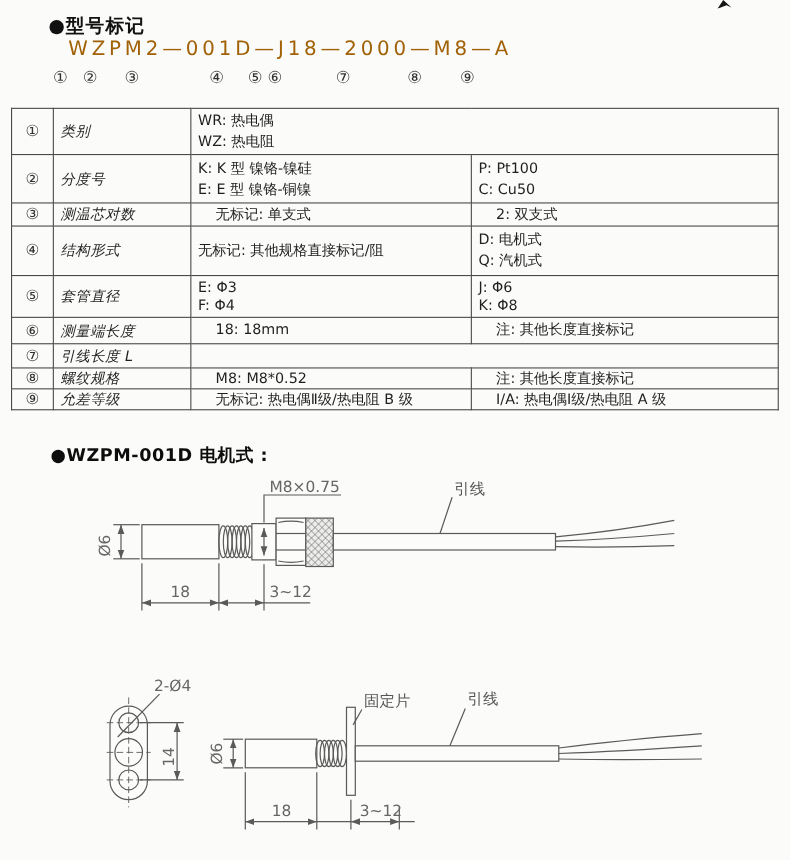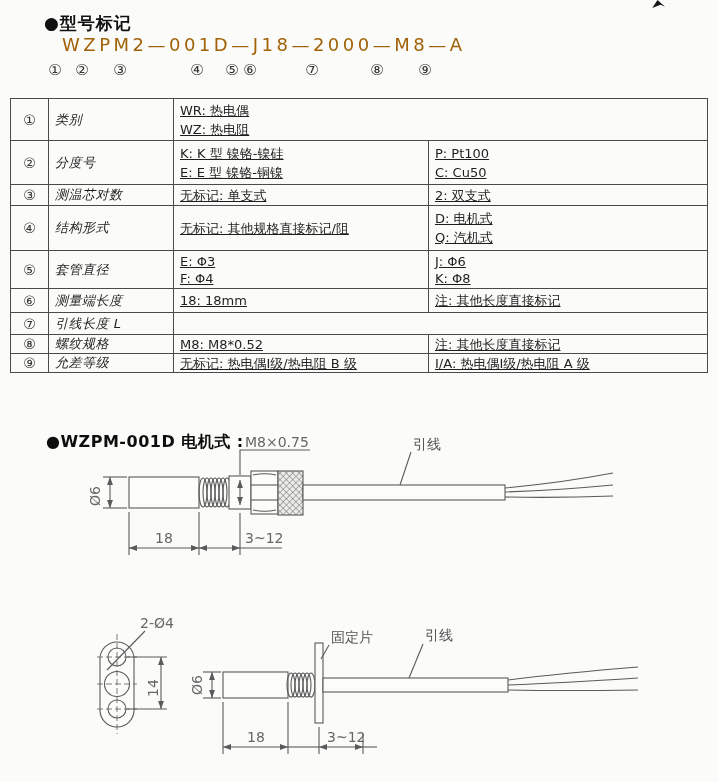--- a/index.html
+++ b/index.html
@@ -39,25 +39,25 @@
   }
   table.spec td{
     border:1px solid #4a4a4a;
     vertical-align:middle;
     padding:0 6px;
     overflow:hidden;
   }
   td.cnum{text-align:center;font-size:14px;color:#333;padding:0;}
   td.clabel{padding-left:8px;letter-spacing:0.5px;font-style:italic;}
   td.cval{padding-left:10px;}
-  .ln{line-height:19px;white-space:nowrap;text-decoration:underline;}
-  .one .ln{line-height:17px;}
+  .ln{line-height:19px;white-space:nowrap;}
+  .one .ln{line-height:17px;margin-left:16px;}
   .dia-heading{
     position:absolute;left:46px;
-    font-size:16px;font-weight:bold;color:#0d0d0d;letter-spacing:0.5px;margin-top:28px;
+    font-size:16px;font-weight:bold;color:#0d0d0d;letter-spacing:0.5px;
   }
   svg{position:absolute;overflow:visible;}
   svg text{
     font-family:"DejaVu Sans","Liberation Sans",sans-serif;
     fill:#666;font-size:14px;
   }
   svg text.cjk{fill:#555;}
 </style>
 </head>
 <body>
@@ -164,21 +164,21 @@
             <div class="ln">M8: M8*0.52</div>
           </td>
       <td class="cval">
             <div class="ln">注: 其他长度直接标记</div>
           </td>
     </tr>
     <tr style="height:19px" class="one">
       <td class="cnum">⑨</td>
       <td class="clabel">允差等级</td>
       <td class="cval">
-            <div class="ln">无标记: 热电偶Ⅰ级/热电阻 B 级</div>
+            <div class="ln">无标记: 热电偶Ⅱ级/热电阻 B 级</div>
           </td>
       <td class="cval">
             <div class="ln">Ⅰ/A: 热电偶Ⅰ级/热电阻 A 级</div>
           </td>
     </tr>
   </tbody>
     </table>
 
   <div class="dia-heading" style="top:404px">●WZPM-001D 电机式 :</div>
 

